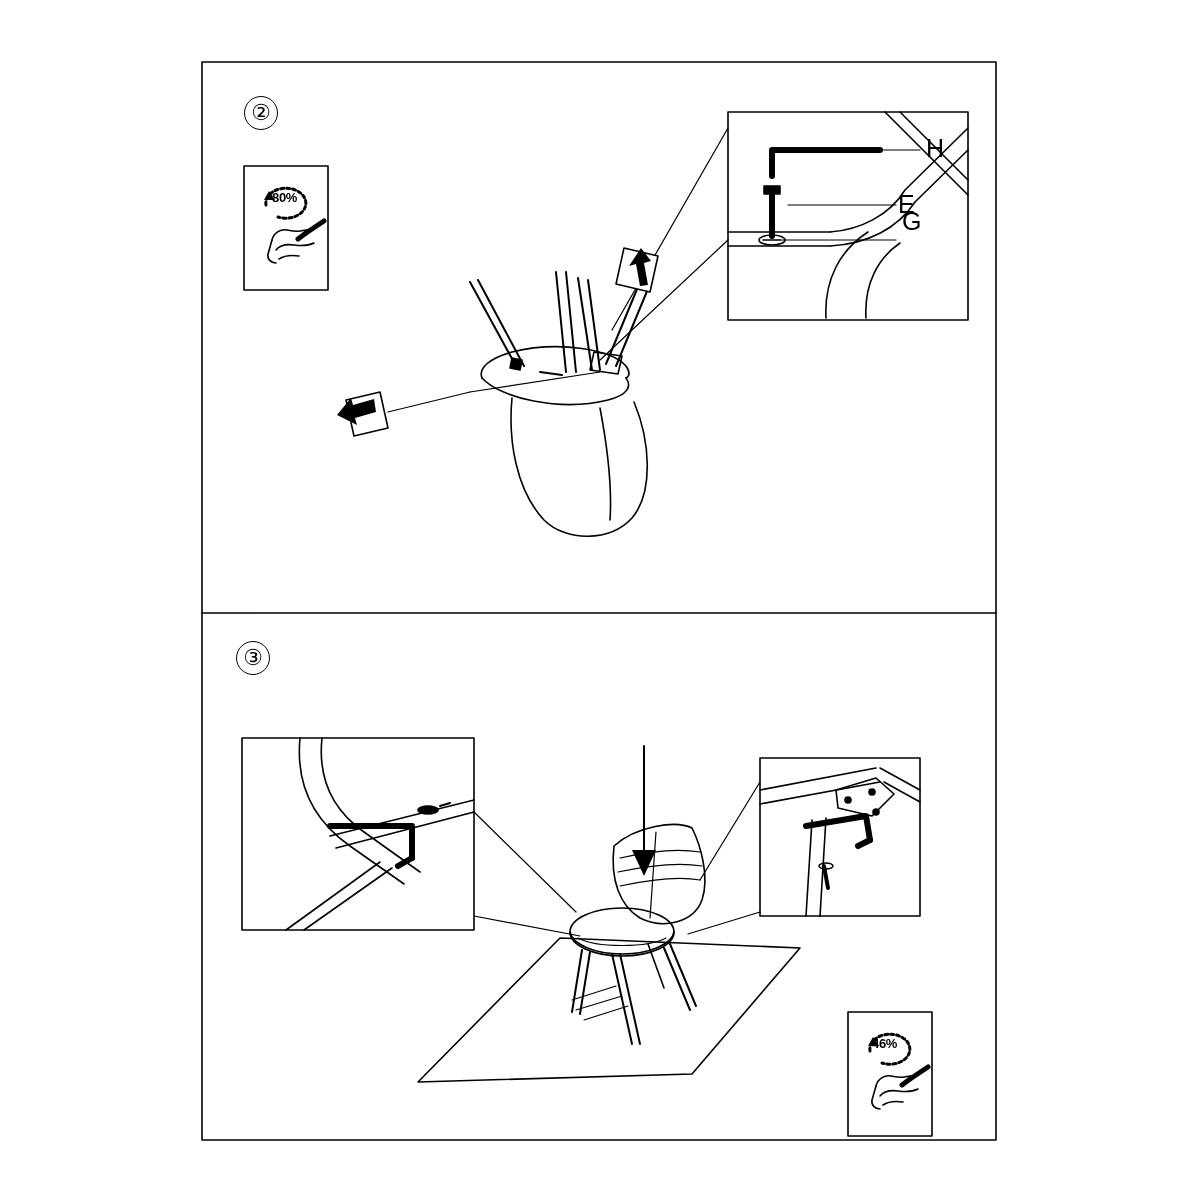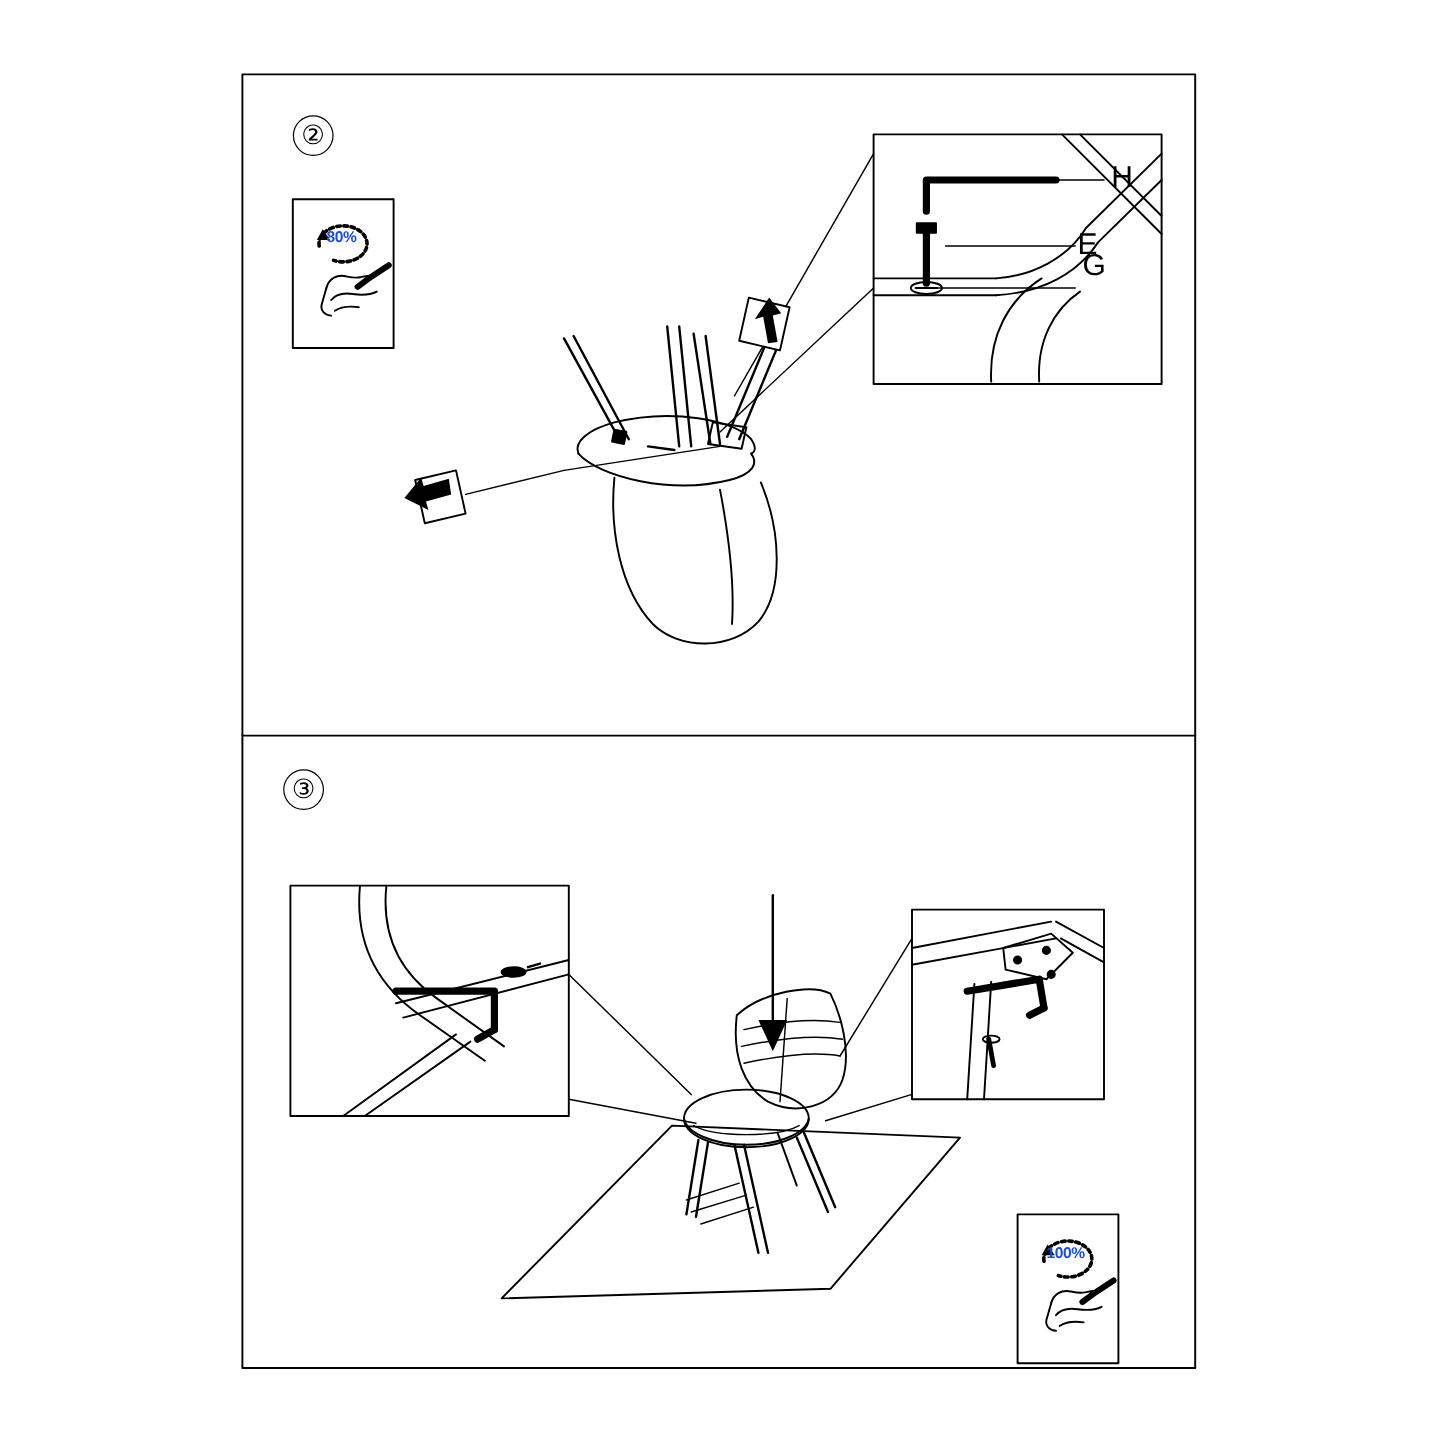--- a/index.html
+++ b/index.html
@@ -44,21 +44,21 @@
     align-items: center;
     justify-content: center;
     color: #000;
     box-sizing: border-box;
   }
   .pct {
     position: absolute;
     font-family: "Liberation Sans", sans-serif;
     font-size: 13px;
     font-weight: bold;
-    color: #1d4ed8;
+    color: #000000;
     letter-spacing: -0.3px;
   }
 </style>
 </head>
 <body>
 
 <div id="sheet">
 
 <svg width="1200" height="1200" viewBox="0 0 1200 1200">
   <g fill="none" stroke="#000" stroke-width="1.6" stroke-linejoin="round" stroke-linecap="round">
@@ -245,15 +245,15 @@
 </svg>
 
 <div class="step-num" style="left:244px; top:96px;">②</div>
 <div class="step-num" style="left:236px; top:641px;">③</div>
 
 <div class="lbl" style="left:926px; top:136px;">H</div>
 <div class="lbl" style="left:898px; top:192px;">E</div>
 <div class="lbl" style="left:902px; top:209px;">G</div>
 
 <div class="pct" style="left:272px; top:190px;">80%</div>
-<div class="pct" style="left:872px; top:1036px;">100%</div>
+<div class="pct" style="left:872px; top:1036px;">46%</div>
 
 </div>
 
 </body></html>

